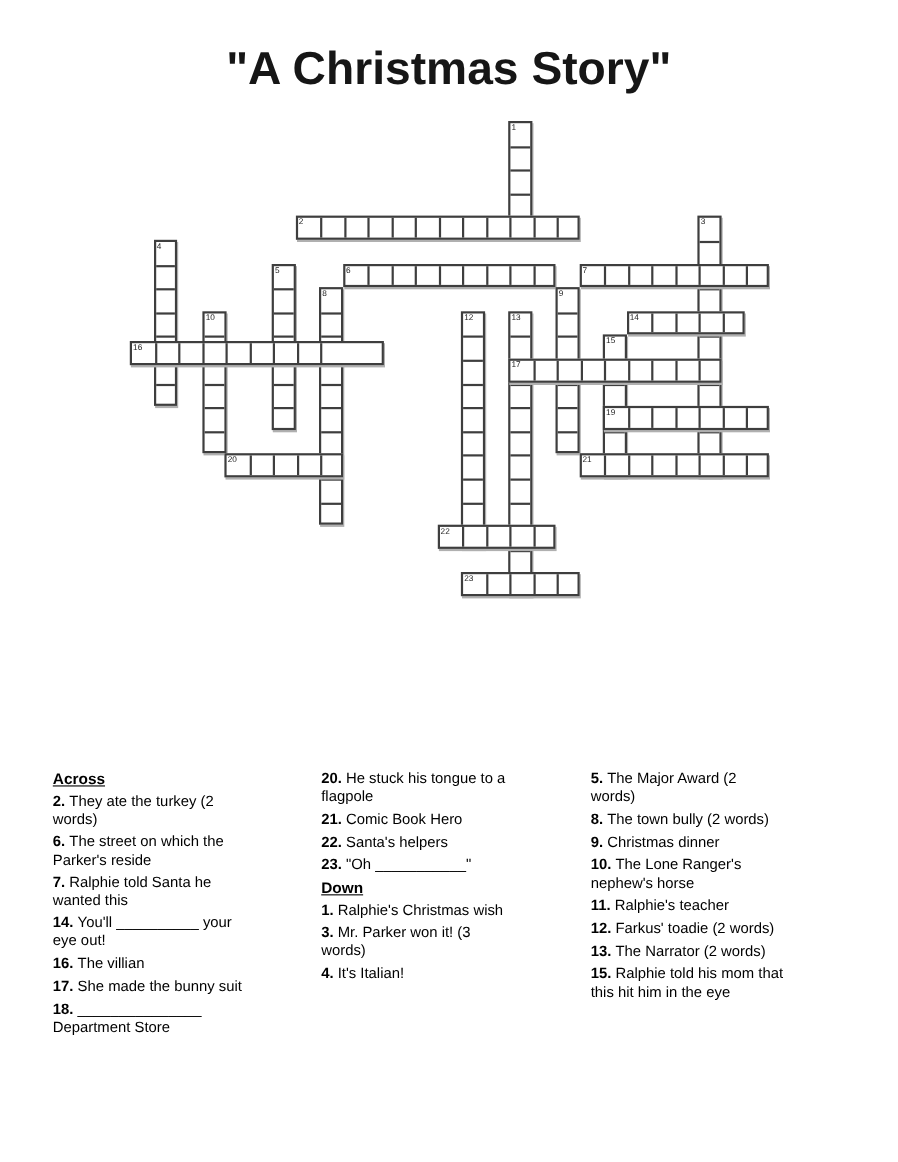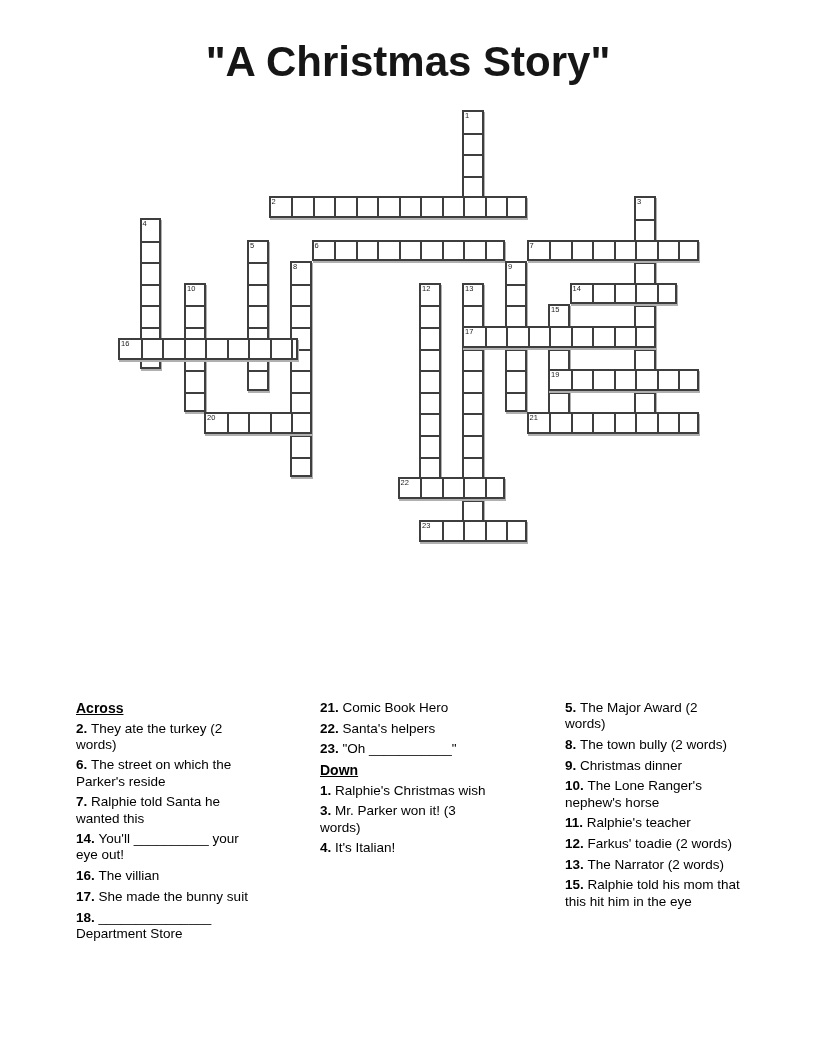--- a/index.html
+++ b/index.html
@@ -36,21 +36,21 @@
   .divider.h { left: 0; right: 0; height: 2px; }
   .num {
     position: absolute;
     top: 0px;
     left: 1px;
     font-size: 7.5px;
     line-height: 8px;
     color: #1c1c1c;
   }
   .clues { position: absolute; top: 700px; left: 0; width: 816px; }
-  .clue-col { position: absolute; top: 0; margin-left: 28px; }
+  .clue-col { position: absolute; top: 0; }
   .clue-col.c1 { left: 48px;  width: 230px; }
   .clue-col.c2 { left: 292px; width: 224px; }
   .clue-col.c3 { left: 537px; width: 232px; }
   .clue-heading {
     font-size: 14px;
     font-weight: bold;
     text-decoration: underline;
     line-height: 16.5px;
     margin-bottom: 4px;
     color: #000;
@@ -206,21 +206,21 @@
         <span class="num">14</span>
       </div>
       <div class="word" style="left: 548px; top: 304.4px; width: 21.5px; height: 129.6px;">
         <div class="divider h" style="top: 20.6px;"></div>
         <div class="divider h" style="top: 42.2px;"></div>
         <div class="divider h" style="top: 63.8px;"></div>
         <div class="divider h" style="top: 85.4px;"></div>
         <div class="divider h" style="top: 107px;"></div>
         <span class="num">15</span>
       </div>
-      <div class="word" style="left: 118px; top: 338px; width: 180px; height: 21.6px;">
+      <div class="word" style="left: 118px; top: 310px; width: 231px; height: 21.6px;">
         <div class="divider v" style="left: 20.5px;"></div>
         <div class="divider v" style="left: 42px;"></div>
         <div class="divider v" style="left: 63.5px;"></div>
         <div class="divider v" style="left: 85px;"></div>
         <div class="divider v" style="left: 106.5px;"></div>
         <div class="divider v" style="left: 128px;"></div>
         <div class="divider v" style="left: 149.5px;"></div>
         <div class="divider v" style="left: 171px;"></div>
         <span class="num">16</span>
       </div>
@@ -286,20 +286,22 @@
         <div class="clue"><b>7. </b>Ralphie told Santa he
 wanted this</div>
         <div class="clue"><b>14. </b>You'll __________ your
 eye out!</div>
         <div class="clue"><b>16. </b>The villian</div>
         <div class="clue"><b>17. </b>She made the bunny suit</div>
         <div class="clue"><b>18. </b>_______________
 Department Store</div>
       </div>
     <div class="clue-col c2">
+        <div class="clue"><b>20. </b>He stuck his tongue to a
+flagpole</div>
         <div class="clue"><b>21. </b>Comic Book Hero</div>
         <div class="clue"><b>22. </b>Santa's helpers</div>
         <div class="clue"><b>23. </b>"Oh ___________"</div>
         <div class="clue-heading">Down</div>
         <div class="clue"><b>1. </b>Ralphie's Christmas wish</div>
         <div class="clue"><b>3. </b>Mr. Parker won it! (3
 words)</div>
         <div class="clue"><b>4. </b>It's Italian!</div>
       </div>
     <div class="clue-col c3">

